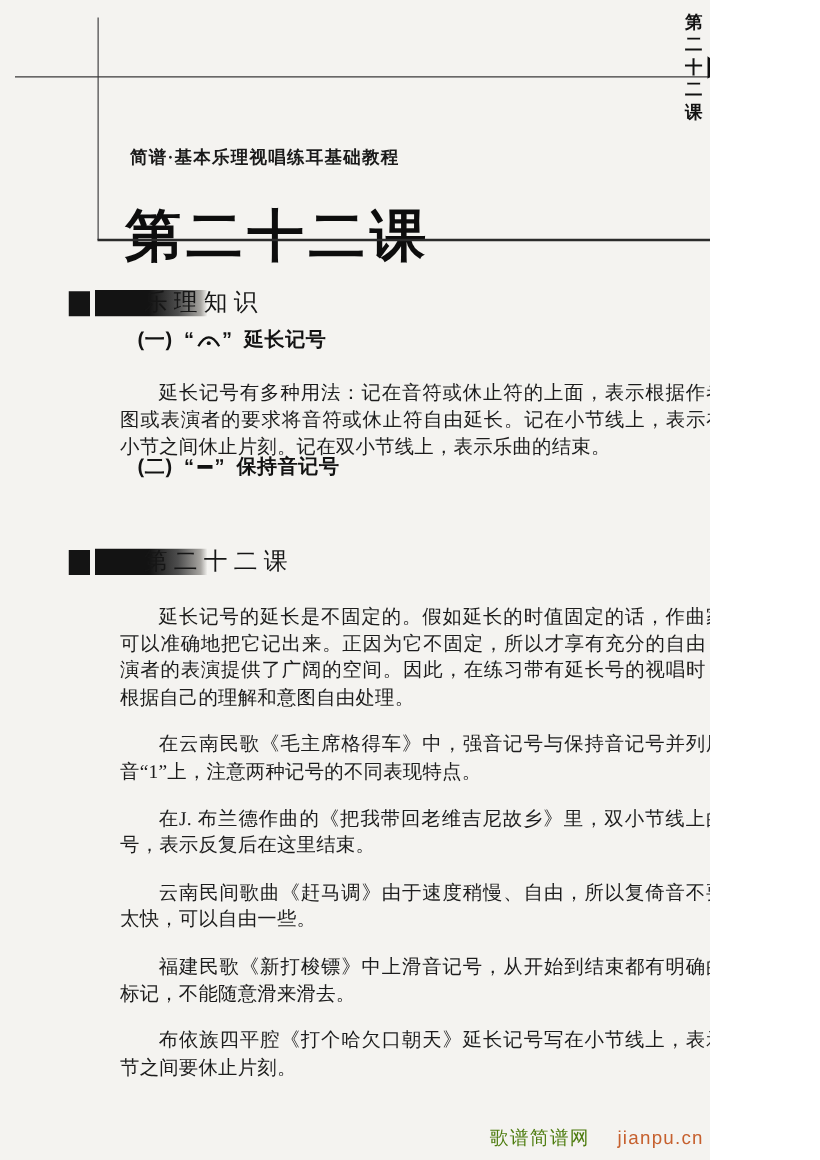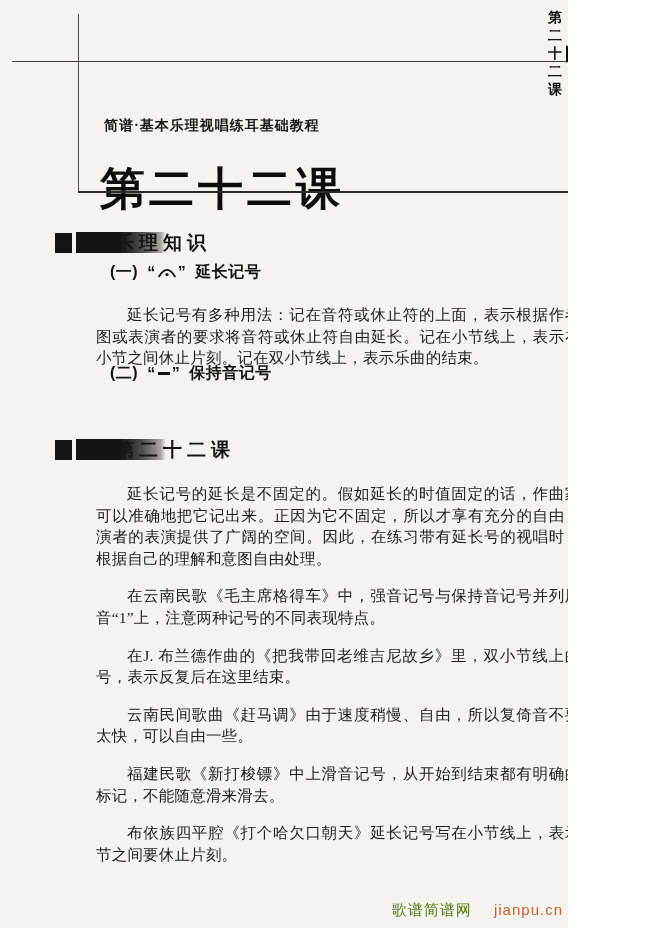--- a/index.html
+++ b/index.html
@@ -47,21 +47,21 @@
   .section-head.s2{left:55px;top:439px;}
   .marker-square{width:17px;height:20px;background:#141414;margin-right:4px;flex:none;}
   .marker-bar-wrap{position:relative;height:22px;flex:none;}
   .marker-bar{
     position:absolute;left:0;top:0;width:90px;height:21px;
     background:linear-gradient(90deg,#131313 0%,#131313 48%,#4e4e4e 74%,#a7a5a1 94%,rgba(167,165,161,0) 100%);
   }
   .section-heading{
     position:relative;z-index:1;margin-left:39px;line-height:22px;
     font-family:"Liberation Sans","DejaVu Sans",sans-serif;
-    font-size:19px;font-weight:700;letter-spacing:5px;color:#161616;white-space:nowrap;
+    font-size:19px;font-weight:400;letter-spacing:5px;color:#161616;white-space:nowrap;
   }
 
   
   .sub-head{
     position:absolute;left:110px;
     font-family:"Liberation Sans","DejaVu Sans",sans-serif;
     font-size:16px;font-weight:700;color:#131313;letter-spacing:0.5px;
     display:flex;align-items:center;white-space:nowrap;
   }
   .sub-head.h1{top:262px;}

